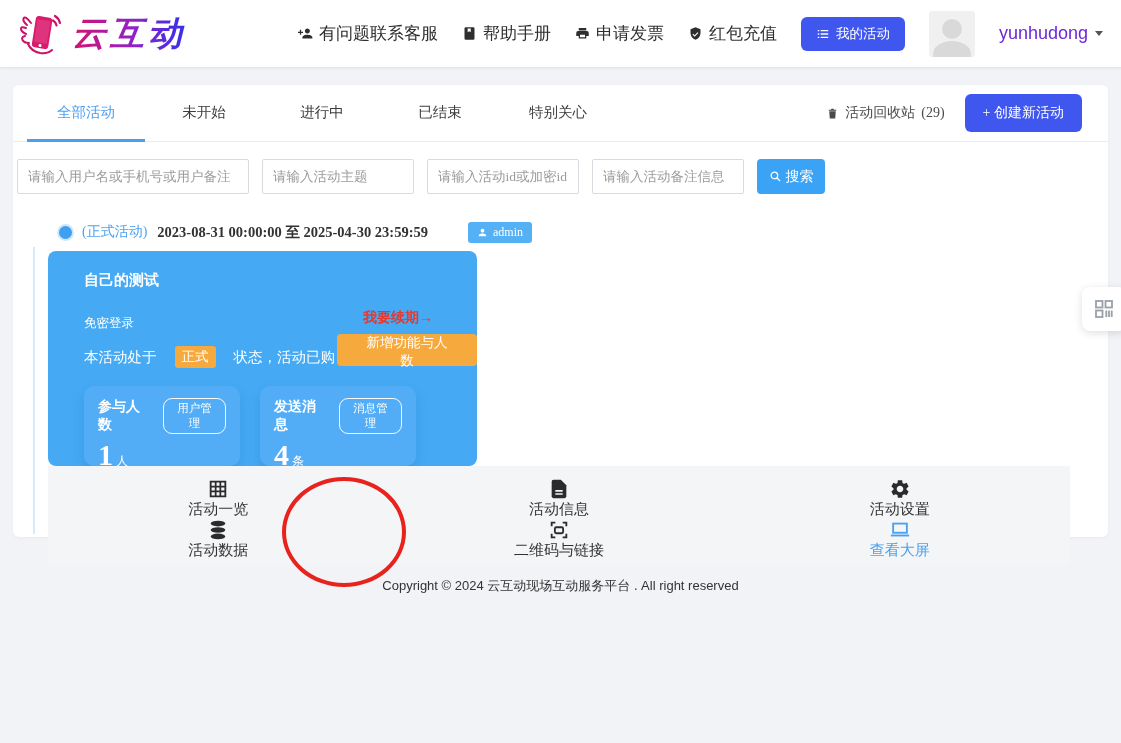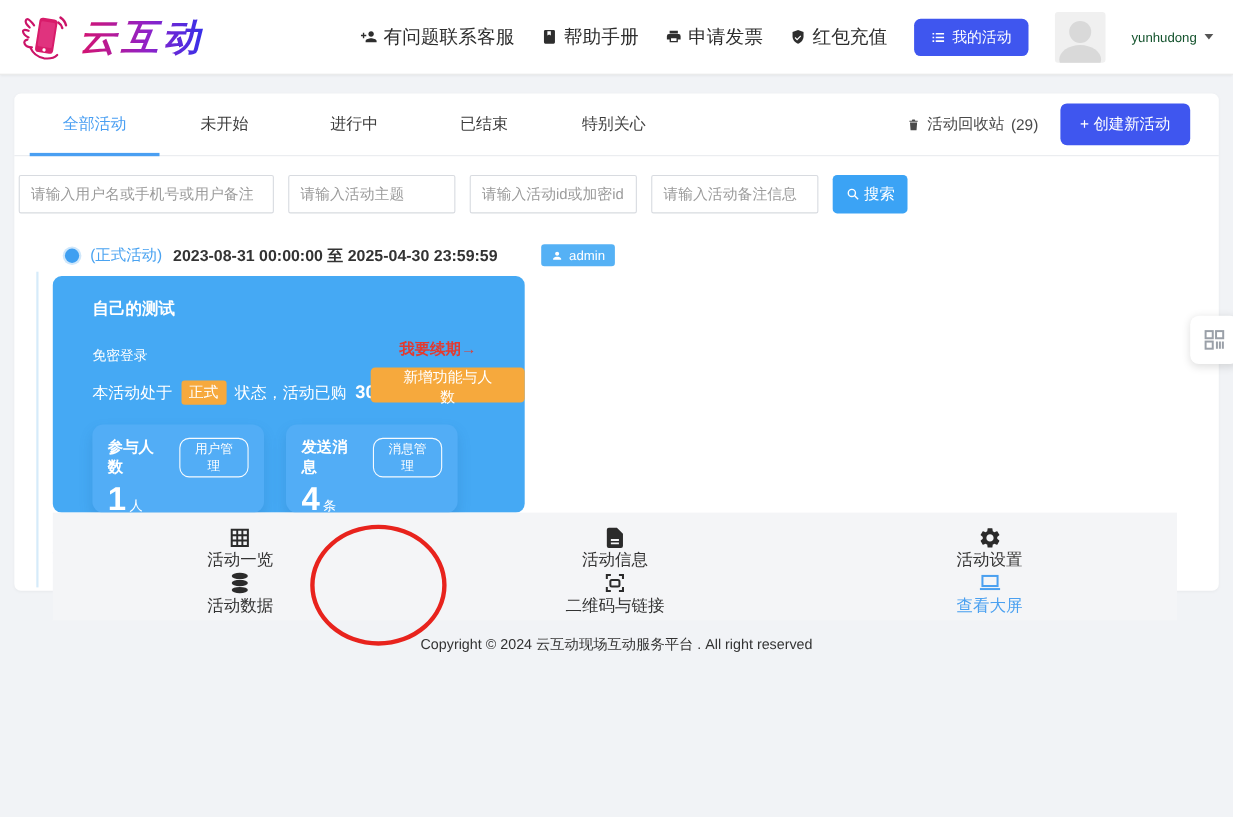--- a/index.html
+++ b/index.html
@@ -28,27 +28,27 @@
     background:#3f56ef; color:#fff; border:none; border-radius:6px;
     font-size:13.5px; cursor:pointer; display:inline-flex; align-items:center; gap:6px;
     padding:8px 15px; font-family:inherit;
   }
   .avatar {
     width:46px; height:46px; background:#f0f0f0; border-radius:3px;
     position:relative; overflow:hidden; cursor:pointer; flex:none;
   }
   .avatar::before { content:""; position:absolute; left:13px; top:8px; width:20px; height:20px; border-radius:50%; background:#d9d9d9; }
   .avatar::after  { content:""; position:absolute; left:4px; top:30px; width:38px; height:26px; border-radius:50%; background:#d9d9d9; }
-  .user-menu { display:flex; align-items:center; gap:7px; font-size:12px; color:#14532d; cursor:pointer; }
+  .user-menu { display:flex; align-items:center; gap:7px; font-size:18px; color:#6d28d9; cursor:pointer; }
   .caret { width:0; height:0; border-left:4.5px solid transparent; border-right:4.5px solid transparent; border-top:5px solid #555; display:inline-block; }
 
   
   .panel {
     position:absolute; left:13px; top:85px; width:1095px; height:452px;
-    background:#fff; border-radius:6px; box-shadow:0 1px 3px rgba(0,0,0,.04);
+    background:#fff; border-radius:6px; box-shadow:0 1px 3px rgba(0,0,0,.04);font-family:Liberation Serif, serif;
   }
   .tabs-row { height:57px; display:flex; align-items:stretch; border-bottom:1px solid #e9ebef; padding:0 26px 0 14px; }
   .tab {
     width:118px; display:flex; align-items:center; justify-content:center;
     font-size:14.5px; color:#3d3d3d; cursor:pointer;
     border-bottom:3px solid transparent; margin-bottom:-1px;
   }
   .tab.active { color:#4a9ff2; border-bottom-color:#4a9ff2; }
   .recycle { margin-left:auto; display:flex; align-items:center; gap:6px; font-size:14px; color:#4a4a4a; cursor:pointer; }
   .create-btn { margin-left:20px; align-self:center; padding:10px 18px; font-size:14px; }
@@ -79,21 +79,21 @@
   .activity-row { display:flex; margin:9px 0 0 35px; width:1022px; height:245px; position:relative; z-index:1;flex-direction:column; }
 
   
   .blue-card {
     width:429px; flex:none; background:#45a9f4; border-radius:8px;
     color:#fff; position:relative; padding:20px 0 0 36px; cursor:pointer;
   }
   .card-title { font-size:15px; font-weight:600; }
   .card-sub { font-size:12.5px; margin-top:25px; }
   .renew-link { position:absolute; right:44px; top:58px; color:#e23a30; font-size:14px; font-weight:600; text-decoration:none; cursor:pointer; }
-  .status-line { margin-top:14px; display:flex; align-items:center; gap:8px; font-size:14.5px; height:22px; }
+  .status-line { margin-top:14px; display:flex; align-items:center; gap:18px; font-size:14.5px; height:22px; }
   .badge-orange { background:#f6a93d; border-radius:3px; padding:2px 7px; font-size:13.5px; }
   .buy-count { font-weight:bold; font-size:16.5px; }
   .upgrade-btn {
     position:absolute; left:289px; top:83px; height:32px; padding:0 28px;
     background:#f6a93d; color:#fff; border:none; border-radius:4px;
     font-size:13.5px; cursor:pointer; font-family:inherit;
   }
   .stats { display:flex; gap:20px; margin-top:18px; }
   .stat-box {
     width:156px; height:80px; background:#52adf6; border-radius:10px;

